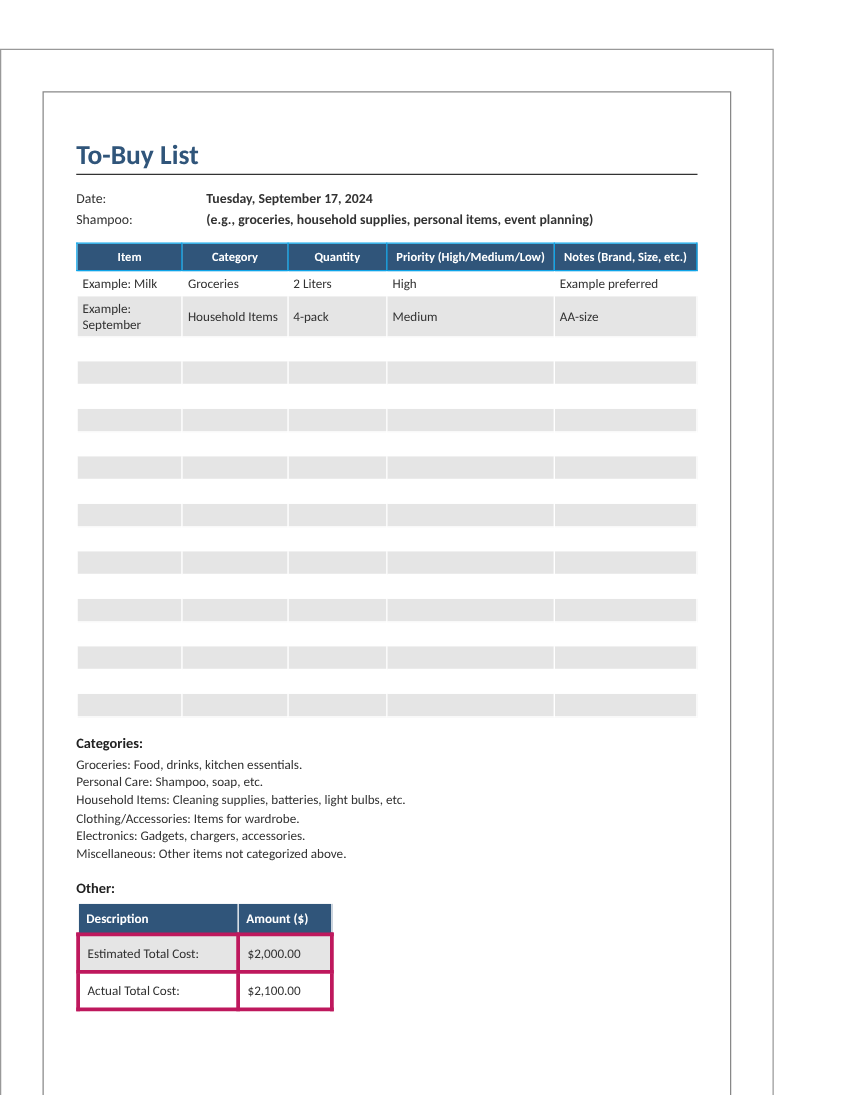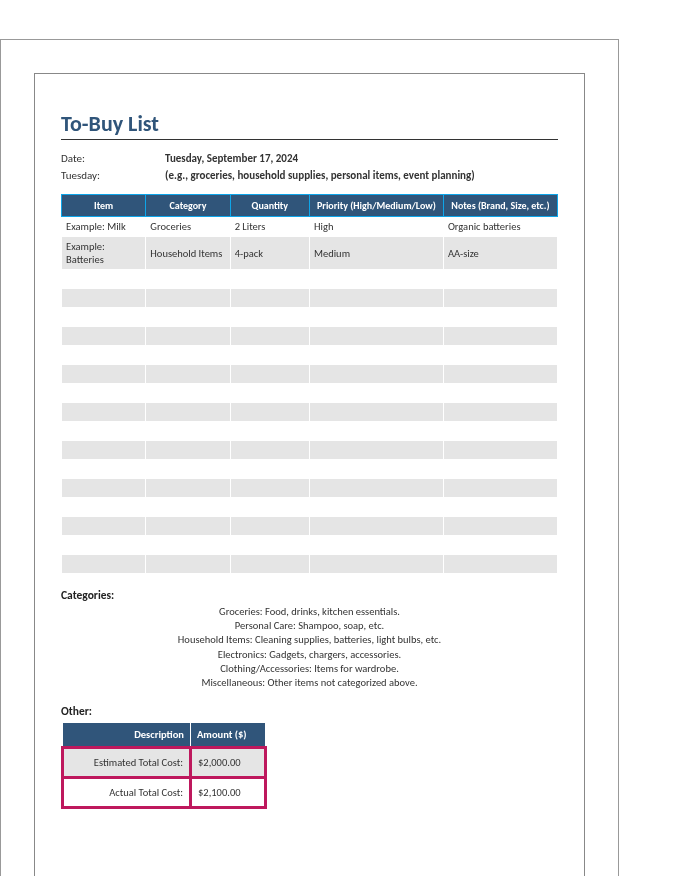--- a/index.html
+++ b/index.html
@@ -85,21 +85,20 @@
     font-weight: bold;
     font-size: 11.5px;
     margin: 14px 0 3px 0;
     color: #222;
   }
   .cat-line {
     font-size: 10.5px;
     line-height: 1.35;
     color: #333;
     margin: 0;
-    text-align: center;
   }
 
   .budget-table {
     border-collapse: collapse;
     margin-top: 4px;
   }
   .budget-table th {
     background: #30557a;
     color: #fff;
     font-weight: bold;
@@ -107,40 +106,40 @@
     padding: 5px 6px;
     text-align: left;
     border: 1px solid #fff;
   }
   .budget-table td {
     font-size: 10.5px;
     padding: 7px 6px;
     border: 3px solid #be185d;
     color: #333;
   }
-  .budget-table .w-desc { width: 128px; text-align: right; }
+  .budget-table .w-desc { width: 128px; }
   .budget-table .w-amt { width: 75px; }
   .budget-table tbody tr:nth-child(1) td { background: #e5e5e5; }
   .budget-table tbody tr:nth-child(2) td { background: #fff; }
 </style>
 </head>
 <body>
 
 <div class="page">
   <div class="inner">
 
     <h1 class="title">To-Buy List</h1>
     <hr class="title-rule">
 
     <div class="meta-row">
       <div class="meta-label">Date:</div>
       <div class="meta-value">Tuesday, September 17, 2024</div>
     </div>
     <div class="meta-row">
-      <div class="meta-label">Tuesday:</div>
+      <div class="meta-label">Shampoo:</div>
       <div class="meta-value">(e.g., groceries, household supplies, personal items, event planning)</div>
     </div>
 
     <table class="main-table">
       <colgroup>
         <col class="col-item">
           <col class="col-cat">
           <col class="col-qty">
           <col class="col-pri">
           <col class="col-notes">
@@ -153,24 +152,24 @@
           <th>Priority (High/Medium/Low)</th>
           <th>Notes (Brand, Size, etc.)</th>
         </tr>
       </thead>
       <tbody id="items-body">
           <tr>
             <td>Example: Milk</td>
             <td>Groceries</td>
             <td>2 Liters</td>
             <td>High</td>
-            <td>Organic batteries</td>
-          </tr>
-          <tr>
-            <td>Example: Batteries</td>
+            <td>Example preferred</td>
+          </tr>
+          <tr>
+            <td>Example: September</td>
             <td>Household Items</td>
             <td>4-pack</td>
             <td>Medium</td>
             <td>AA-size</td>
           </tr>
           <tr>
             <td></td>
             <td></td>
             <td></td>
             <td></td>
@@ -282,22 +281,22 @@
             <td></td>
           </tr>
         </tbody>
     </table>
 
     <div class="section-heading">Categories:</div>
     <div id="cat-lines">
         <p class="cat-line">Groceries: Food, drinks, kitchen essentials.</p>
         <p class="cat-line">Personal Care: Shampoo, soap, etc.</p>
         <p class="cat-line">Household Items: Cleaning supplies, batteries, light bulbs, etc.</p>
+        <p class="cat-line">Clothing/Accessories: Items for wardrobe.</p>
         <p class="cat-line">Electronics: Gadgets, chargers, accessories.</p>
-        <p class="cat-line">Clothing/Accessories: Items for wardrobe.</p>
         <p class="cat-line">Miscellaneous: Other items not categorized above.</p>
       </div>
 
     <div class="section-heading">Other:</div>
     <table class="budget-table">
       <thead>
         <tr>
           <th class="w-desc">Description</th>
           <th class="w-amt">Amount ($)</th>
         </tr>

